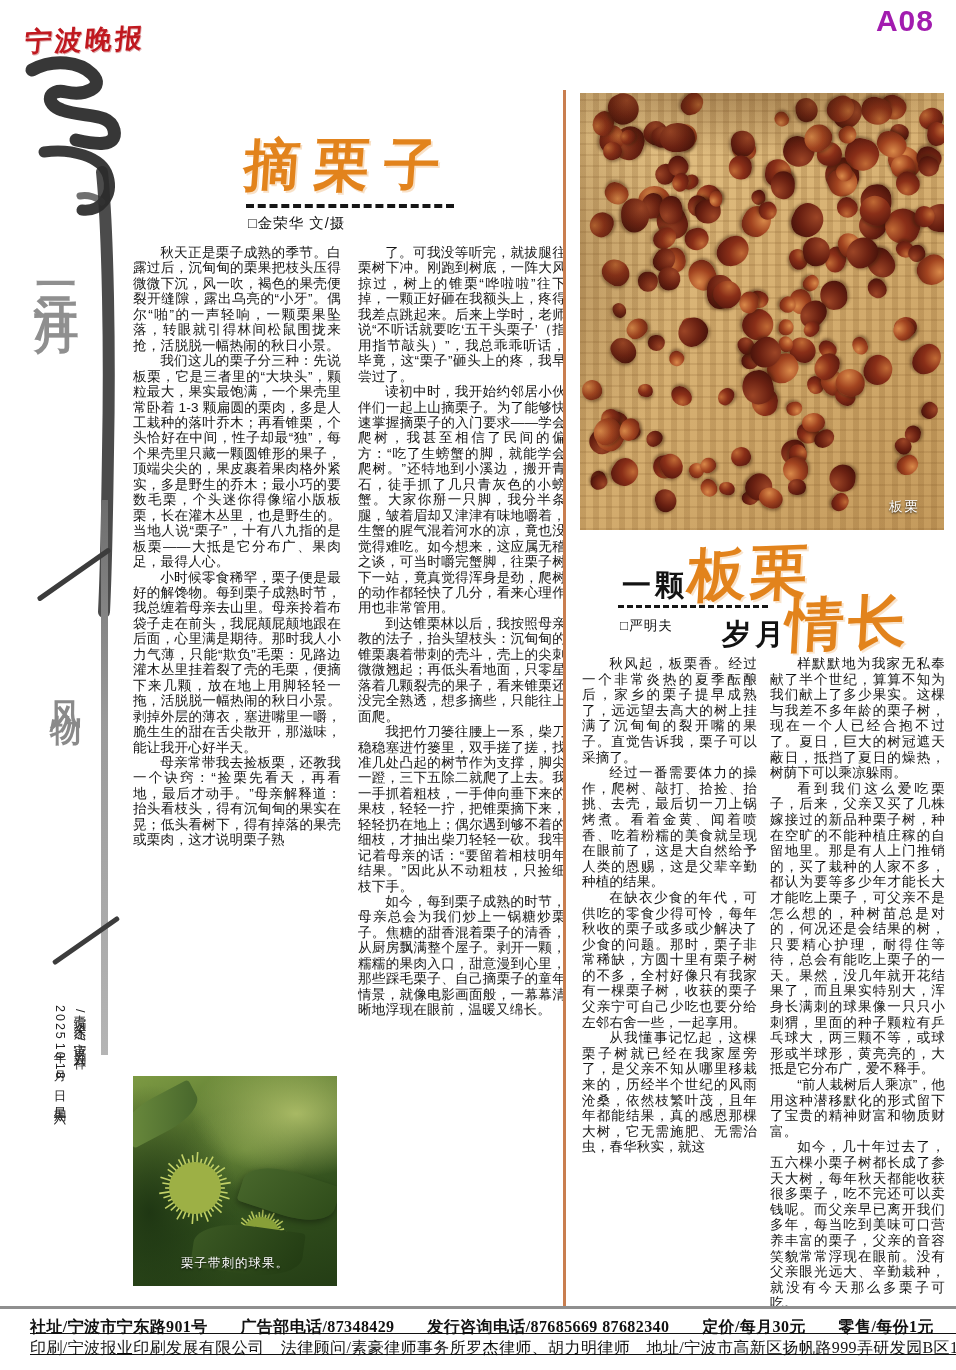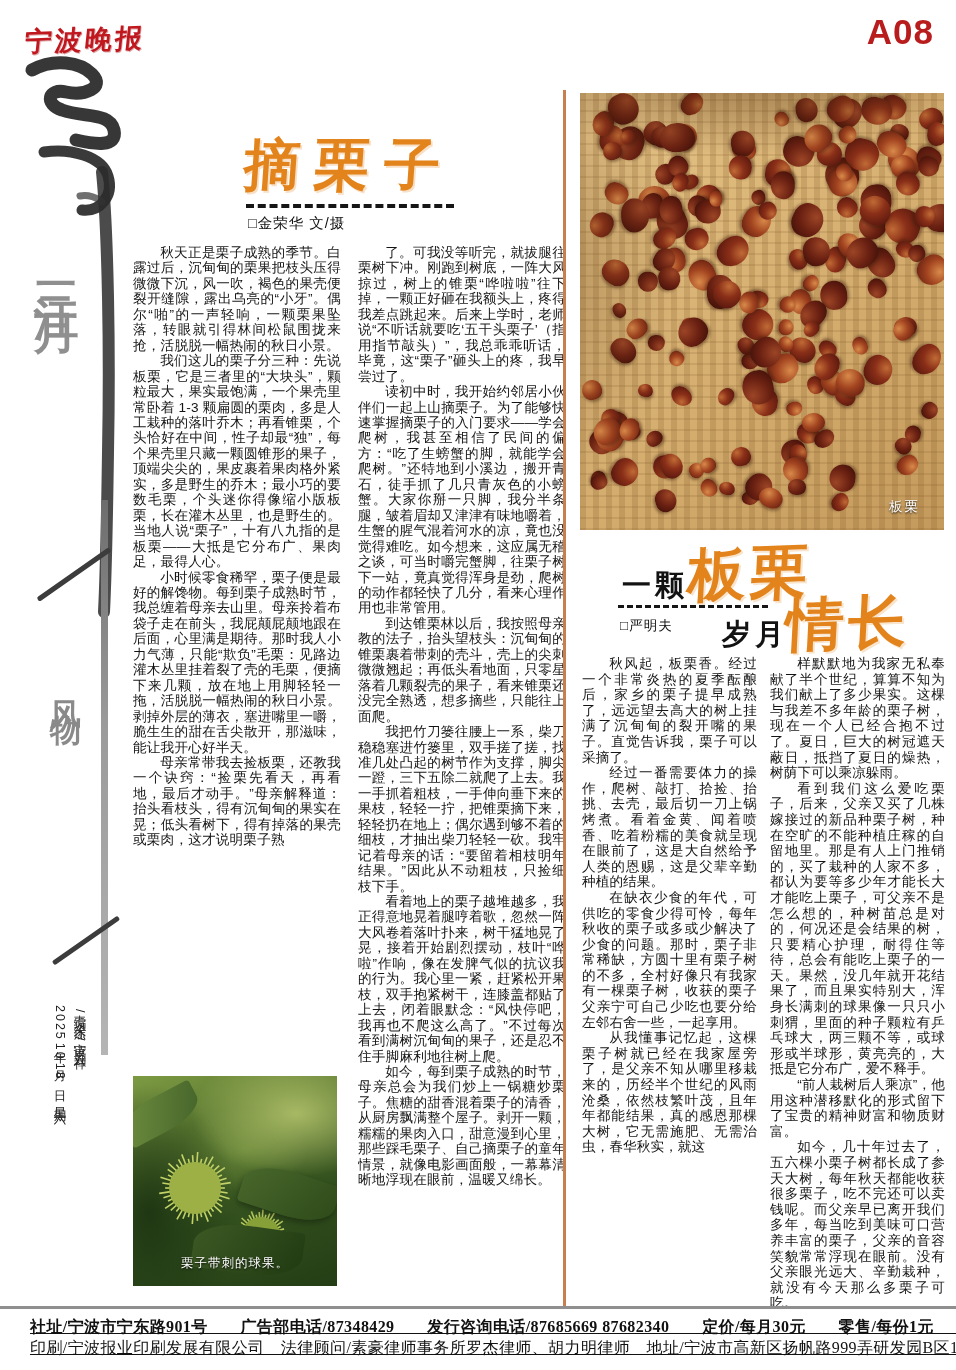--- a/index.html
+++ b/index.html
@@ -4,21 +4,21 @@
 <style>
   * { margin:0; padding:0; box-sizing:border-box; }
   html,body { background:#e8e8e8; }
   body { font-family:"Liberation Sans", sans-serif; }
   .page { position:relative; width:956px; height:1370px; background:#ffffff; margin:0 auto; overflow:hidden; }
 
   
   .masthead { position:absolute; left:25px; top:22px; font-size:27px; font-weight:900;
     color:#c0181f; transform:skewX(-8deg) rotate(-2deg); letter-spacing:3px;
     text-shadow:1px 1px 0 rgba(160,10,15,.35); }
-  .pageno { position:absolute; right:22px; top:12px; font-size:35px; font-weight:700; color:#b91c1c; letter-spacing:1px; }
+  .pageno { position:absolute; right:22px; top:4px; font-size:30px; font-weight:700; color:#a21caf; letter-spacing:1px; }
 
   
   .ink-art { position:absolute; left:14px; top:52px; }
   .gray-bar { position:absolute; left:101px; top:500px; width:7px; height:555px;
     background:linear-gradient(180deg,#6d6d6d,#9a9a9a 40%,#b5b5b5); }
   .v-title { position:absolute; left:26px; top:246px; writing-mode:vertical-rl; text-orientation:upright;
     font-size:45px; font-weight:700; color:#8f8f8f; letter-spacing:16px; font-family:"Liberation Serif", serif; }
   .v-sub { position:absolute; left:44px; top:676px; writing-mode:vertical-rl; text-orientation:upright;
     font-size:31px; font-weight:700; color:#8a8a8a; letter-spacing:14px; font-family:"Liberation Serif", serif; }
   .slash { position:absolute; background:#3c3c3c; border-radius:2px; }
@@ -141,21 +141,20 @@
         <p>秋天正是栗子成熟的季节。白露过后，沉甸甸的栗果把枝头压得微微下沉，风一吹，褐色的果壳便裂开缝隙，露出乌亮的“小牙”。偶尔“啪”的一声轻响，一颗栗果坠落，转眼就引得林间松鼠围拢来抢，活脱脱一幅热闹的秋日小景。</p>
         <p>我们这儿的栗子分三种：先说板栗，它是三者里的“大块头”，颗粒最大，果实最饱满，一个果壳里常卧着 1-3 颗扁圆的栗肉，多是人工栽种的落叶乔木；再看锥栗，个头恰好在中间，性子却最“独”，每个果壳里只藏一颗圆锥形的果子，顶端尖尖的，果皮裹着果肉格外紧实，多是野生的乔木；最小巧的要数毛栗，个头迷你得像缩小版板栗，长在灌木丛里，也是野生的。当地人说“栗子”，十有八九指的是板栗——大抵是它分布广、果肉足，最得人心。</p>
         <p>小时候零食稀罕，栗子便是最好的解馋物。每到栗子成熟时节，我总缠着母亲去山里。母亲拎着布袋子走在前头，我屁颠屁颠地跟在后面，心里满是期待。那时我人小力气薄，只能“欺负”毛栗：见路边灌木丛里挂着裂了壳的毛栗，便摘下来几颗，放在地上用脚轻轻一拖，活脱脱一幅热闹的秋日小景。剥掉外层的薄衣，塞进嘴里一嚼，脆生生的甜在舌尖散开，那滋味，能让我开心好半天。</p>
         <p>母亲常带我去捡板栗，还教我一个诀窍：“捡栗先看天，再看地，最后才动手。”母亲解释道：抬头看枝头，得有沉甸甸的果实在晃；低头看树下，得有掉落的果壳或栗肉，这才说明栗子熟</p>
       </div>
     <div class="a1-col a1-col-2">
         <p>了。可我没等听完，就拔腿往栗树下冲。刚跑到树底，一阵大风掠过，树上的锥栗“哗啦啦”往下掉，一颗正好砸在我额头上，疼得我差点跳起来。后来上学时，老师说“不听话就要吃‘五干头栗子’（指用指节敲头）”，我总乖乖听话，毕竟，这“栗子”砸头上的疼，我早尝过了。</p>
         <p>读初中时，我开始约邻居小伙伴们一起上山摘栗子。为了能够快速掌握摘栗子的入门要求——学会爬树，我甚至相信了民间的偏方：“吃了生螃蟹的脚，就能学会爬树。”还特地到小溪边，搬开青石，徒手抓了几只青灰色的小螃蟹。大家你掰一只脚，我分半条腿，皱着眉却又津津有味地嚼着，生蟹的腥气混着河水的凉，竟也没觉得难吃。如今想来，这应属无稽之谈，可当时嚼完蟹脚，往栗子树下一站，竟真觉得浑身是劲，爬树的动作都轻快了几分，看来心理作用也非常管用。</p>
         <p>到达锥栗林以后，我按照母亲教的法子，抬头望枝头：沉甸甸的锥栗裹着带刺的壳斗，壳上的尖刺微微翘起；再低头看地面，只零星落着几颗裂壳的果子，看来锥栗还没完全熟透，想多摘些，只能往上面爬。</p>
         <p>我把竹刀篓往腰上一系，柴刀稳稳塞进竹篓里，双手搓了搓，找准几处凸起的树节作为支撑，脚尖一蹬，三下五除二就爬了上去。我一手抓着粗枝，一手伸向垂下来的果枝，轻轻一拧，把锥栗摘下来，轻轻扔在地上；偶尔遇到够不着的细枝，才抽出柴刀轻轻一砍。我牢记着母亲的话：“要留着相枝明年结果。”因此从不动粗枝，只捡细枝下手。</p>
-        <p>看着地上的栗子越堆越多，我正得意地晃着腿哼着歌，忽然一阵大风卷着落叶扑来，树干猛地晃了晃，接着开始剧烈摆动，枝叶“哗啦”作响，像在发脾气似的抗议我的行为。我心里一紧，赶紧松开果枝，双手抱紧树干，连膝盖都贴了上去，闭着眼默念：“风快停吧，我再也不爬这么高了。”不过每次看到满树沉甸甸的果子，还是忍不住手脚麻利地往树上爬。</p>
         <p>如今，每到栗子成熟的时节，母亲总会为我们炒上一锅糖炒栗子。焦糖的甜香混着栗子的清香，从厨房飘满整个屋子。剥开一颗，糯糯的果肉入口，甜意漫到心里，那些踩毛栗子、自己摘栗子的童年情景，就像电影画面般，一幕幕清晰地浮现在眼前，温暖又绵长。</p>
       </div>
   </div>
 
   <div class="photo1">
     <div class="leaf leaf-1"></div>
     <div class="leaf leaf-2"></div>
     <div class="leaf leaf-3"></div>
     <svg width="204" height="210">
       <g id="burr1" transform="translate(62,112)">

